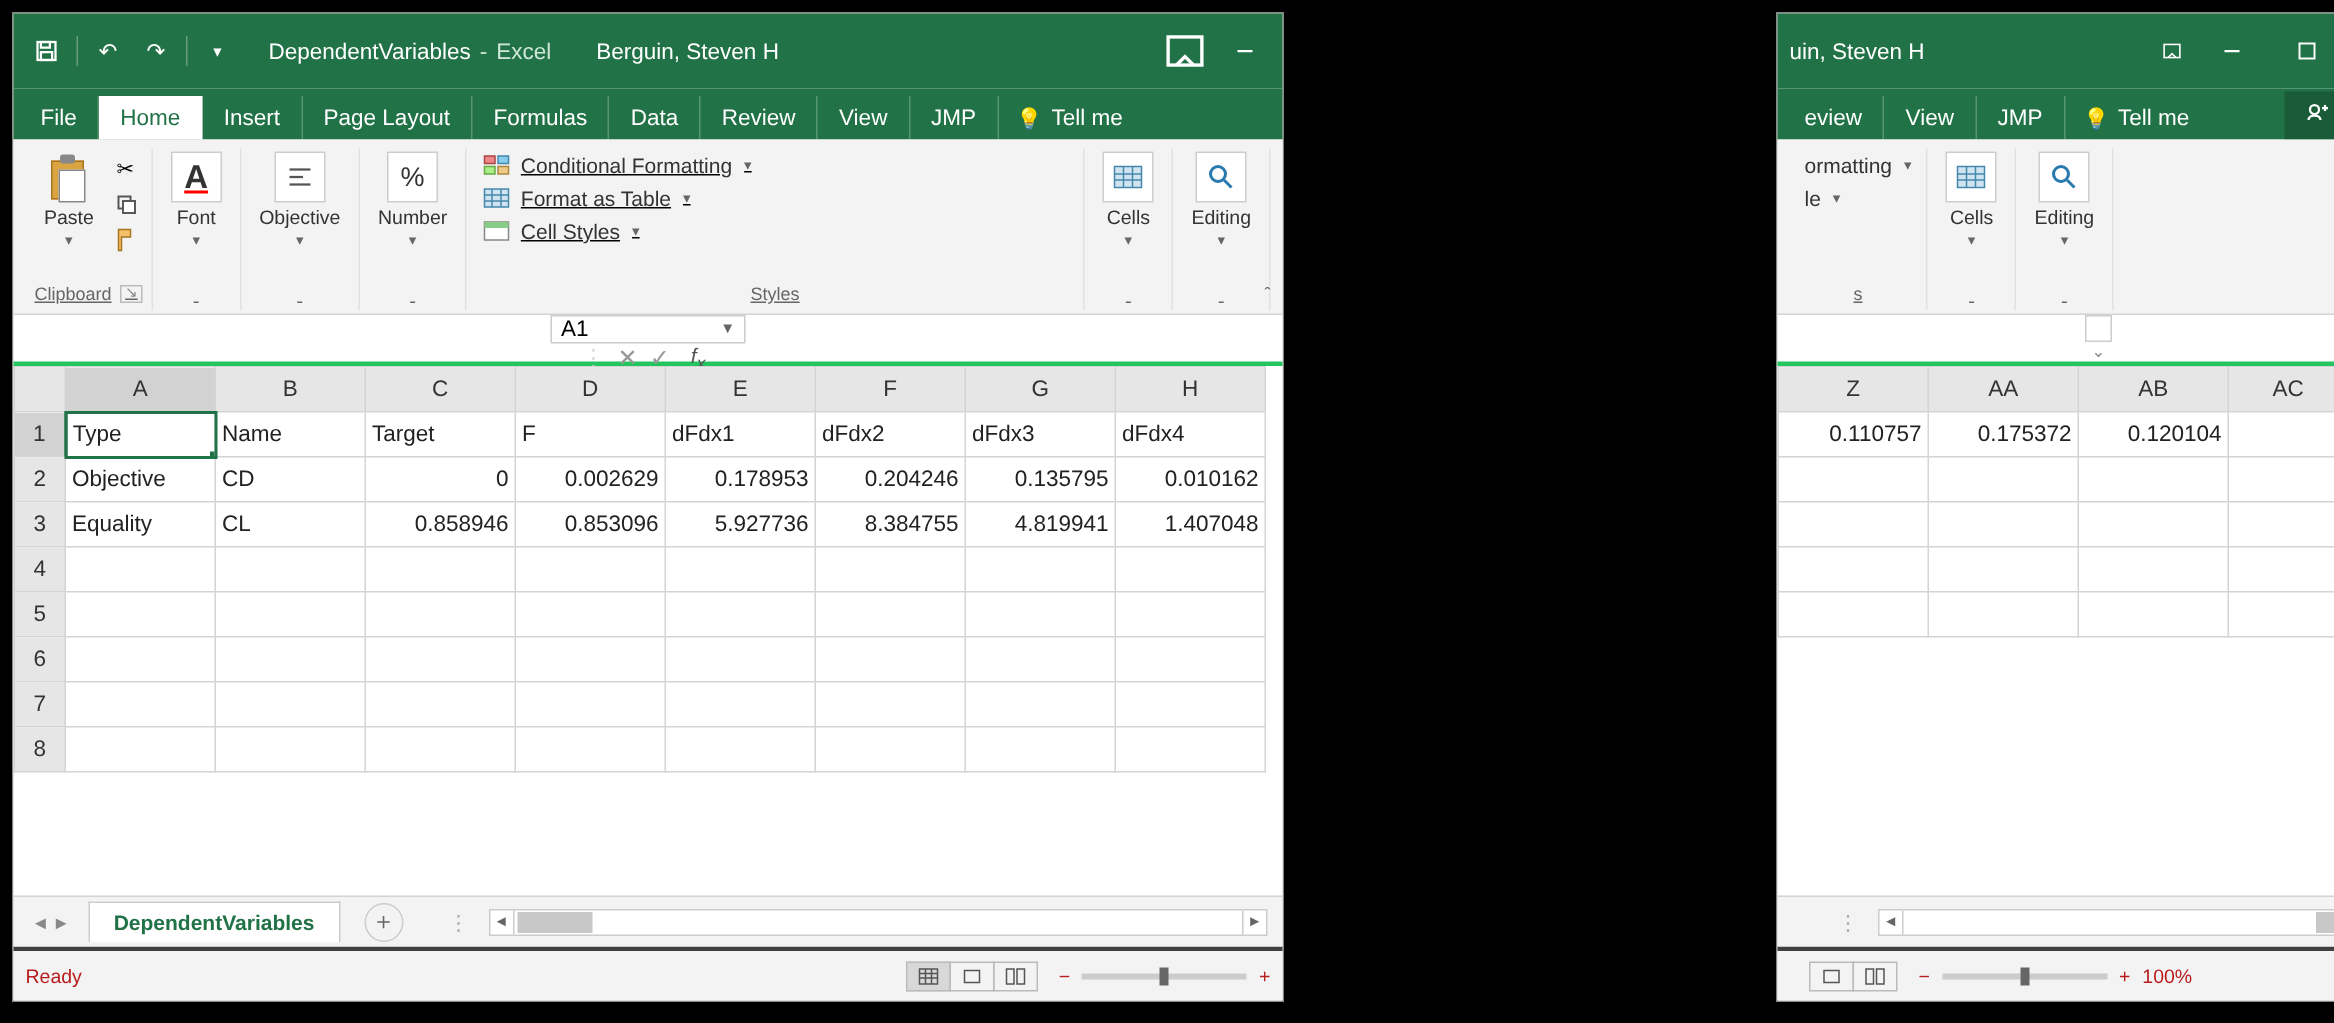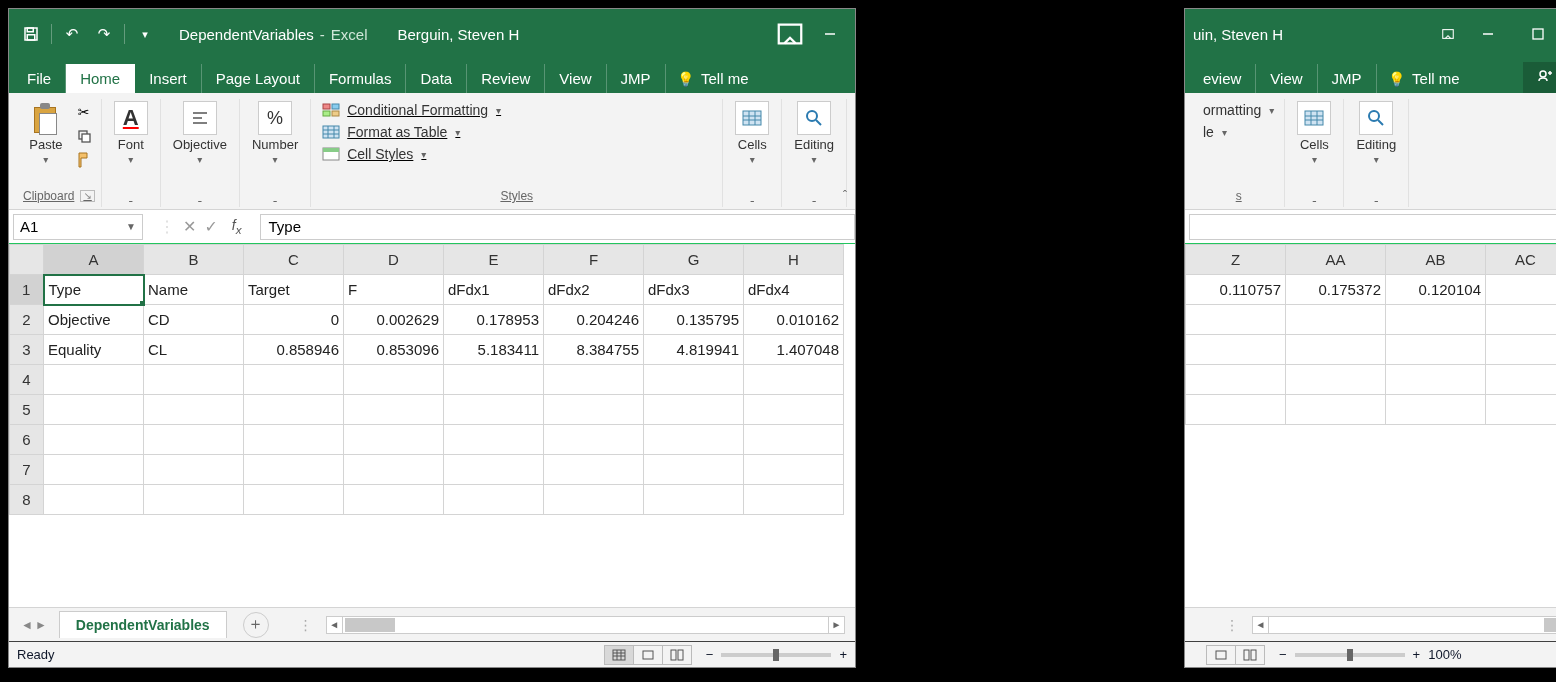--- a/index.html
+++ b/index.html
@@ -43,21 +43,21 @@
   .big-btn .caret { font-size:10px; color:#666; }
   .mini-col { display: flex; flex-direction: column; gap: 2px; padding-top:2px;}
   .mini { width: 22px; height: 22px; display: flex; align-items: center; justify-content: center; font-size: 14px; }
   .styles-col { display:flex; flex-direction:column; gap:4px; font-size:14px; color:#333; padding-top:2px;}
   .styles-item { display:flex; align-items:center; gap:6px; padding:1px 4px;}
   .styles-item .ic { width:20px; height:16px; display:flex;align-items:center;justify-content:center;}
   .launcher { font-size:10px; color:#888; border:1px solid #bbb; padding:0 2px; line-height:10px;}
   .collapse-caret { position:absolute; right:8px; bottom:6px; color:#666; font-size:12px;}
 
   
-  .fbar { height: 34px; border-bottom: 1px solid #22c55e; display:flex; align-items:center; background:#fff;}
+  .fbar { height: 34px; border-bottom: 3px solid #22c55e; display:flex; align-items:center; background:#fff;flex-direction:column;}
   .namebox { width:130px; height:26px; margin:0 4px; border:1px solid #ccc; display:flex; align-items:center; padding:0 6px; font-size:15px; justify-content:space-between;}
   .namebox .dd { color:#666; font-size:10px;}
   .fx-btns { display:flex; gap:8px; padding:0 12px; color:#999; align-items:center; font-size:16px;}
   .fx-btns .sep { color:#ddd; }
   .fx-label { font-style:italic; font-size:14px; color:#555; padding:0 6px;}
   .formula-input { flex:1; height:26px; border:1px solid #ccc; padding:0 8px; font-size:15px; display:flex; align-items:center;}
   .fbar .expand { width:22px; text-align:center; color:#888; font-size:11px;}
 
   
   .gridwrap { flex:1; overflow:hidden; position:relative; background:#fff;}
@@ -82,21 +82,21 @@
   .sheet-nav span { font-size:12px;}
   .sheet-tab { padding:5px 16px; background:#fff; border:1px solid #ccc; border-bottom:none; color:#217246; font-weight:600;}
   .sheet-add { width:26px; height:26px; border:1px solid #ccc; border-radius:50%; display:flex;align-items:center;justify-content:center; margin-left:16px; color:#666; font-size:16px;}
   .sheet-dots { margin-left:30px; color:#aaa; letter-spacing:3px;}
   .hscroll { flex:1; height:18px; margin:0 10px; background:#fff; border:1px solid #ccc; position:relative;}
   .hscroll .lh, .hscroll .rh { position:absolute; top:0; bottom:0; width:16px; text-align:center; font-size:10px; color:#666; line-height:16px;}
   .hscroll .lh{left:0;border-right:1px solid #ccc;} .hscroll .rh{right:0;border-left:1px solid #ccc;}
   .hscroll .hthumb { position:absolute; top:1px; bottom:1px; background:#c8c8c8;}
 
   
-  .statusbar { height:26px; background:#f3f3f3; border-top:1px solid #404040; display:flex; align-items:center; font-size:13px; color:#0f172a; padding:0 8px;}
+  .statusbar { height:36px; background:#f3f3f3; border-top:3px solid #404040; display:flex; align-items:center; font-size:13px; color:#b91c1c; padding:0 8px;}
   .statusbar .views { margin-left:auto; display:flex; gap:0;}
   .view-btn { width:30px; height:20px; border:1px solid #bbb; display:flex;align-items:center;justify-content:center; font-size:12px; color:#555; margin-left:-1px;}
   .view-btn.active { background:#d8d8d8;}
   .zoom { display:flex; align-items:center; gap:8px; margin-left:14px;}
   .zoom .track { width:110px; height:4px; background:#ccc; position:relative;}
   .zoom .thumb { position:absolute; top:-4px; width:6px; height:12px; background:#666;}
   .zoom-label { padding-left: 8px; text-align: right; }
 
   
   .paste-ic { width:30px; height:34px; position:relative;}
@@ -370,21 +370,21 @@
             <td class="num">0.204246</td>
             <td class="num">0.135795</td>
             <td class="num">0.010162</td>
           </tr>
           <tr>
             <th>3</th>
             <td class="txt">Equality</td>
             <td class="txt">CL</td>
             <td class="num">0.858946</td>
             <td class="num">0.853096</td>
-            <td class="num">5.183411</td>
+            <td class="num">5.927736</td>
             <td class="num">8.384755</td>
             <td class="num">4.819941</td>
             <td class="num">1.407048</td>
           </tr>
           <tr>
             <th>4</th>
             <td class="txt"></td>
             <td class="txt"></td>
             <td class="txt"></td>
             <td class="txt"></td>

